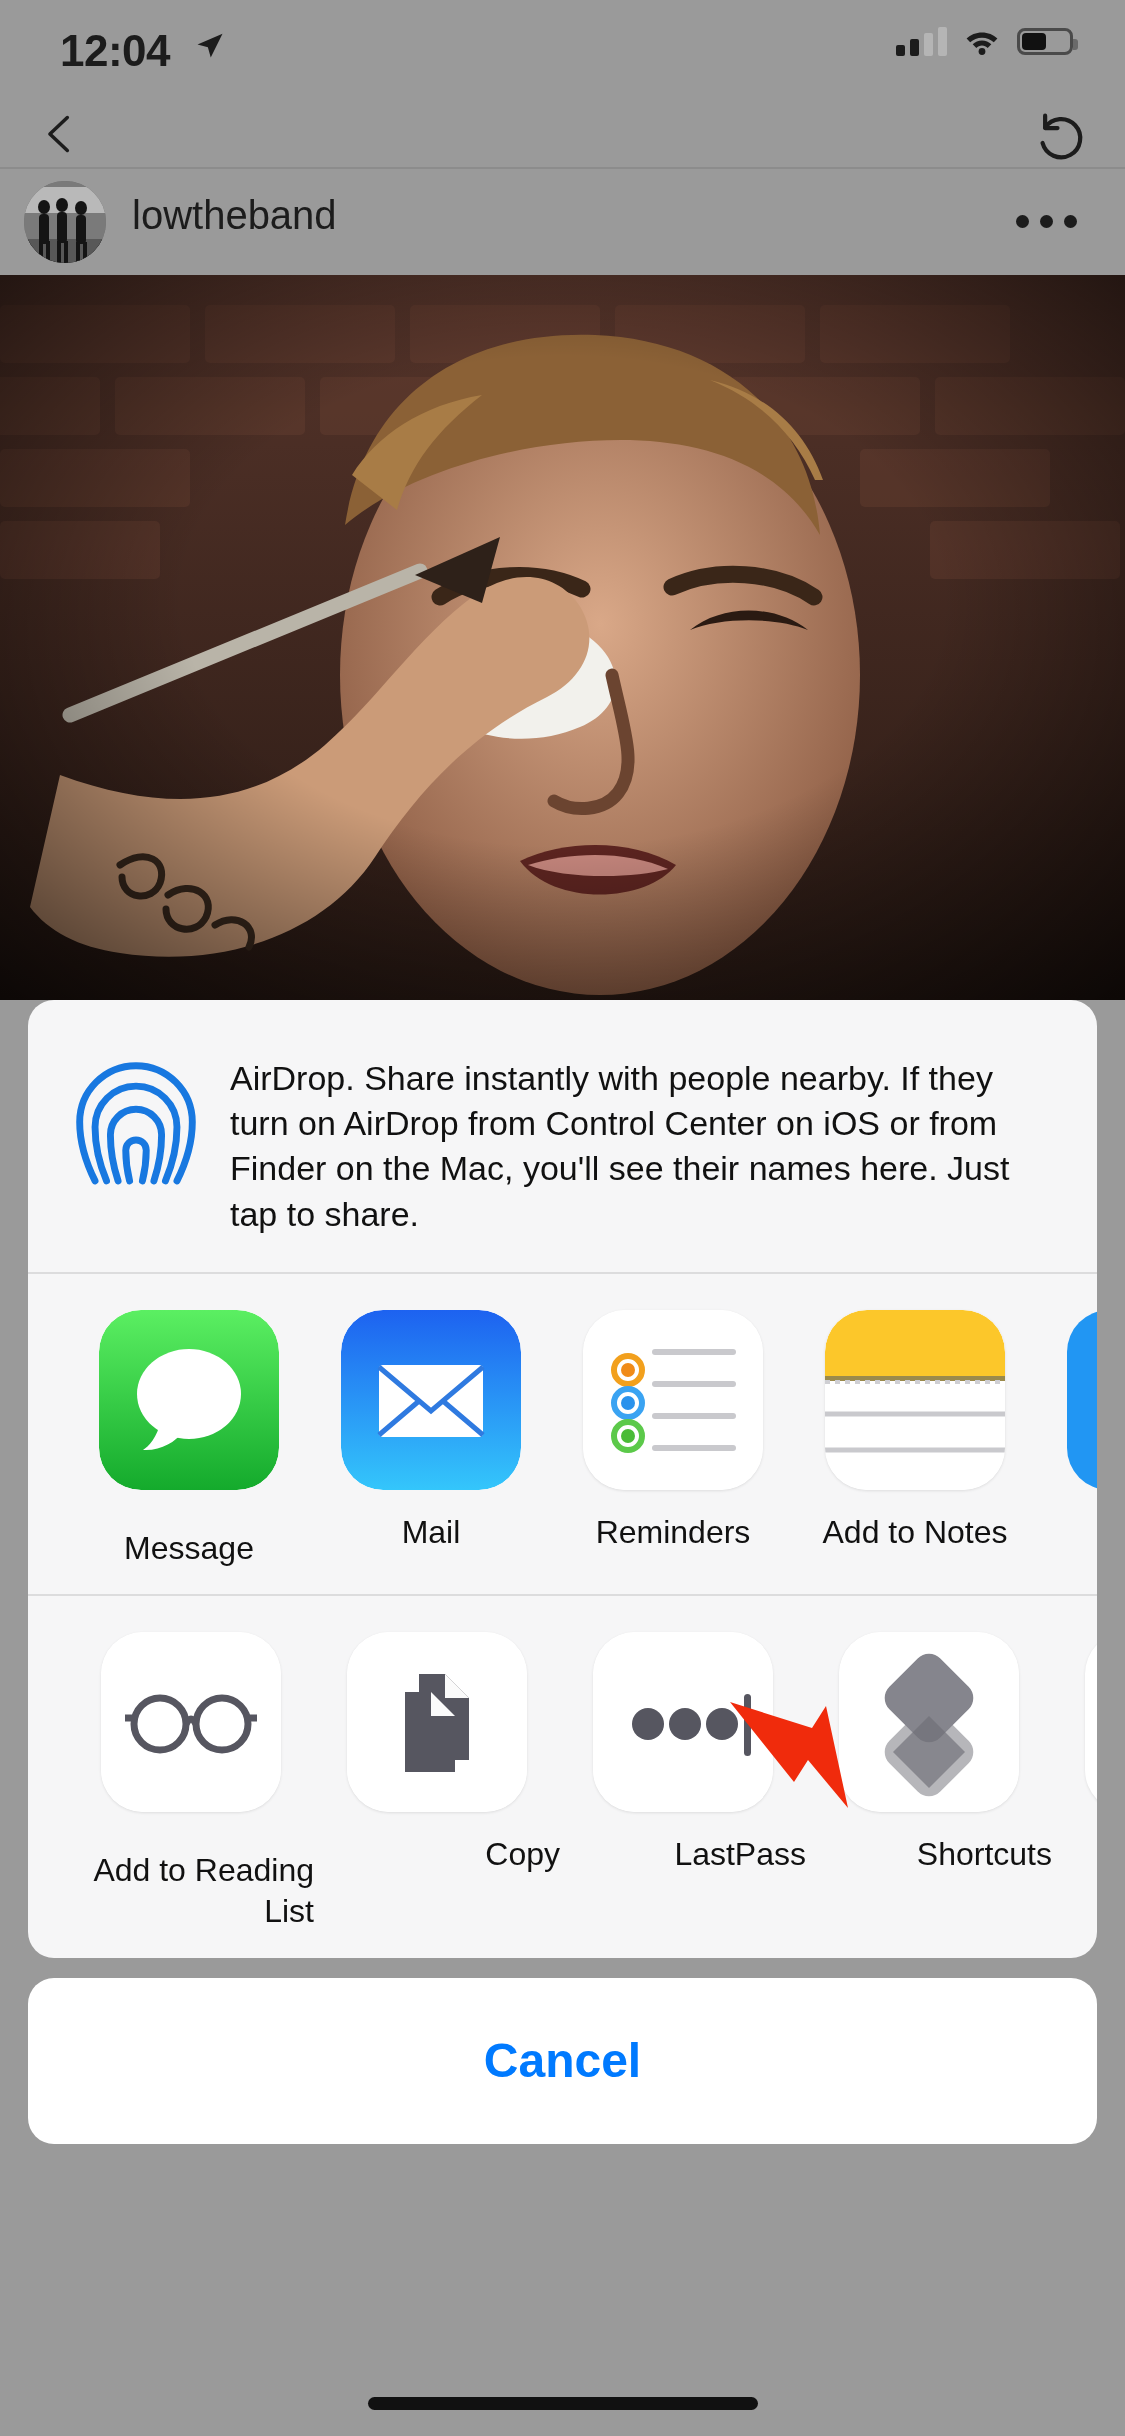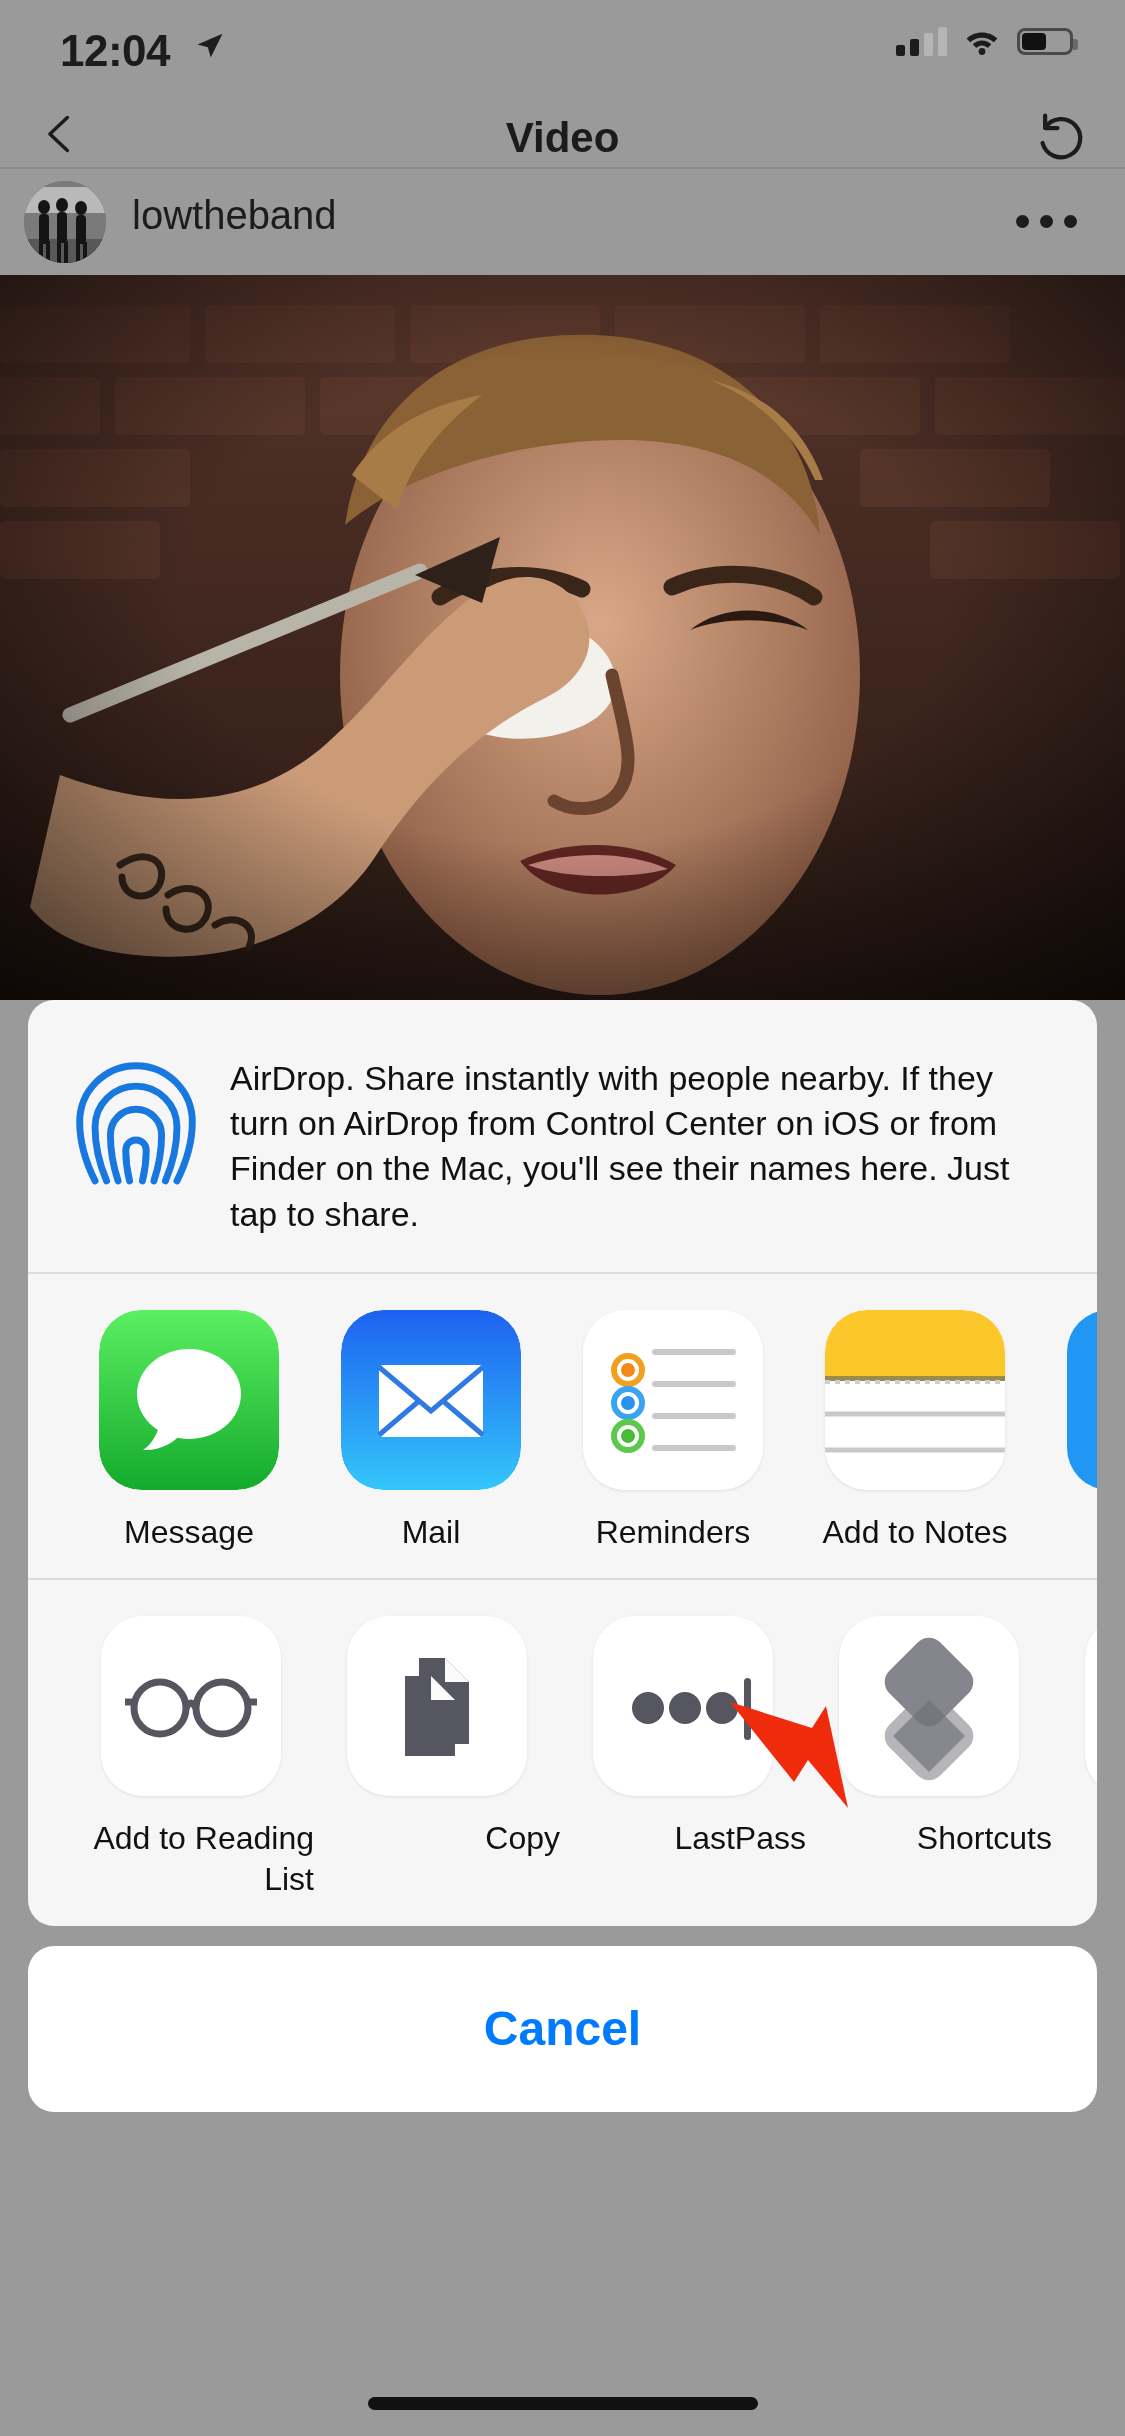--- a/index.html
+++ b/index.html
@@ -117,21 +117,21 @@
   
   .row {
     padding:36px 0 26px 0;
     display:flex;
     overflow:hidden;
   }
   .cell {
     flex:0 0 242px;
     display:flex; flex-direction:column; align-items:center;
   }
-  .cell:first-child { margin-left:40px; }
+  .cell:first-child { margin-left:40px;gap:16px; }
   .tile {
     width:180px; height:180px; border-radius:42px;
     overflow:hidden; position:relative;
     background:#fff;
   }
   .tile.plain { box-shadow:0 1px 3px rgba(0,0,0,.10); }
   .label {
     margin-top:22px;
     font-size:32px; color:#111; text-align:center;
     line-height:1.28; width:232px;
@@ -188,21 +188,20 @@
       <div class="battery">
           <i style="width:52%"></i>
         </div>
     </div>
   </div>
 
   <div id="navbar">
     <svg id="back-chevron" viewBox="0 0 24 24">
       <path d="M16 3 6.5 12 16 21" fill="none" stroke="#1c1c1c" stroke-width="1.9" stroke-linecap="round" stroke-linejoin="round"></path>
     </svg>
-    <div id="nav-title">Video</div>
     <svg id="refresh-icon" viewBox="0 0 24 24">
       <path d="M5.2 8.4a8.2 8.2 0 1 1-1.1 6.6" fill="none" stroke="#1c1c1c" stroke-width="1.8" stroke-linecap="round"></path>
       <path d="M5.2 3.3v5.3h5.3" fill="none" stroke="#1c1c1c" stroke-width="1.8" stroke-linecap="round" stroke-linejoin="round"></path>
     </svg>
   </div>
   <div id="nav-divider"></div>
 
   <div id="account">
     <div id="avatar">
       <svg width="82" height="82" viewBox="0 0 82 82">

